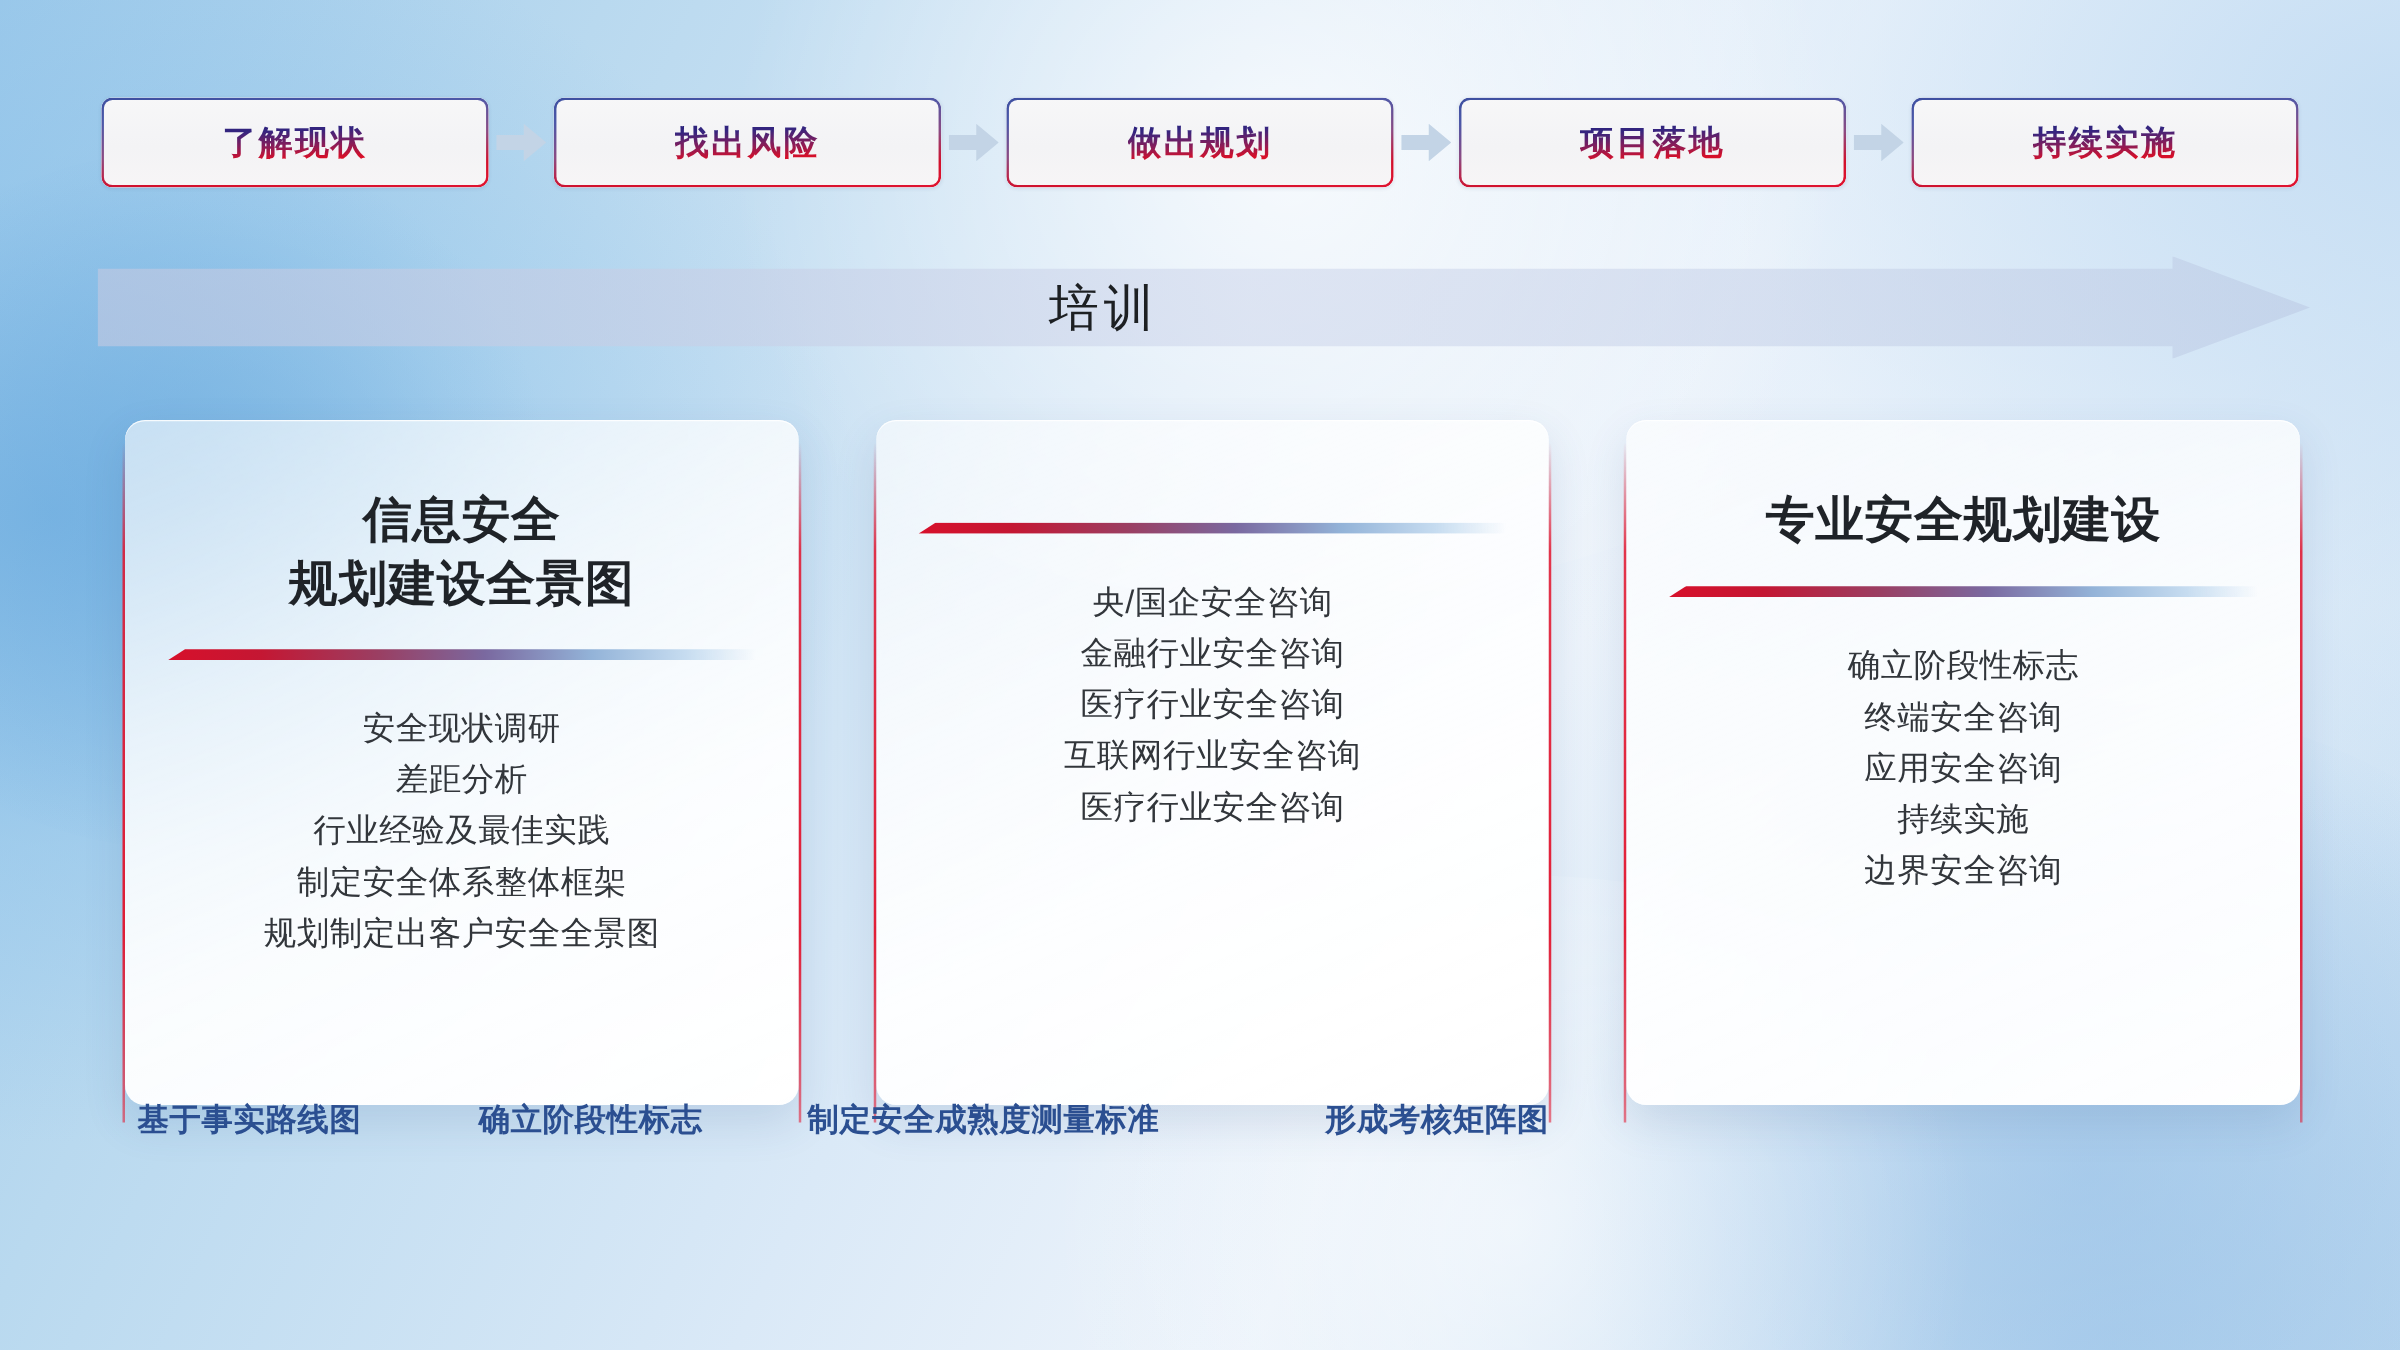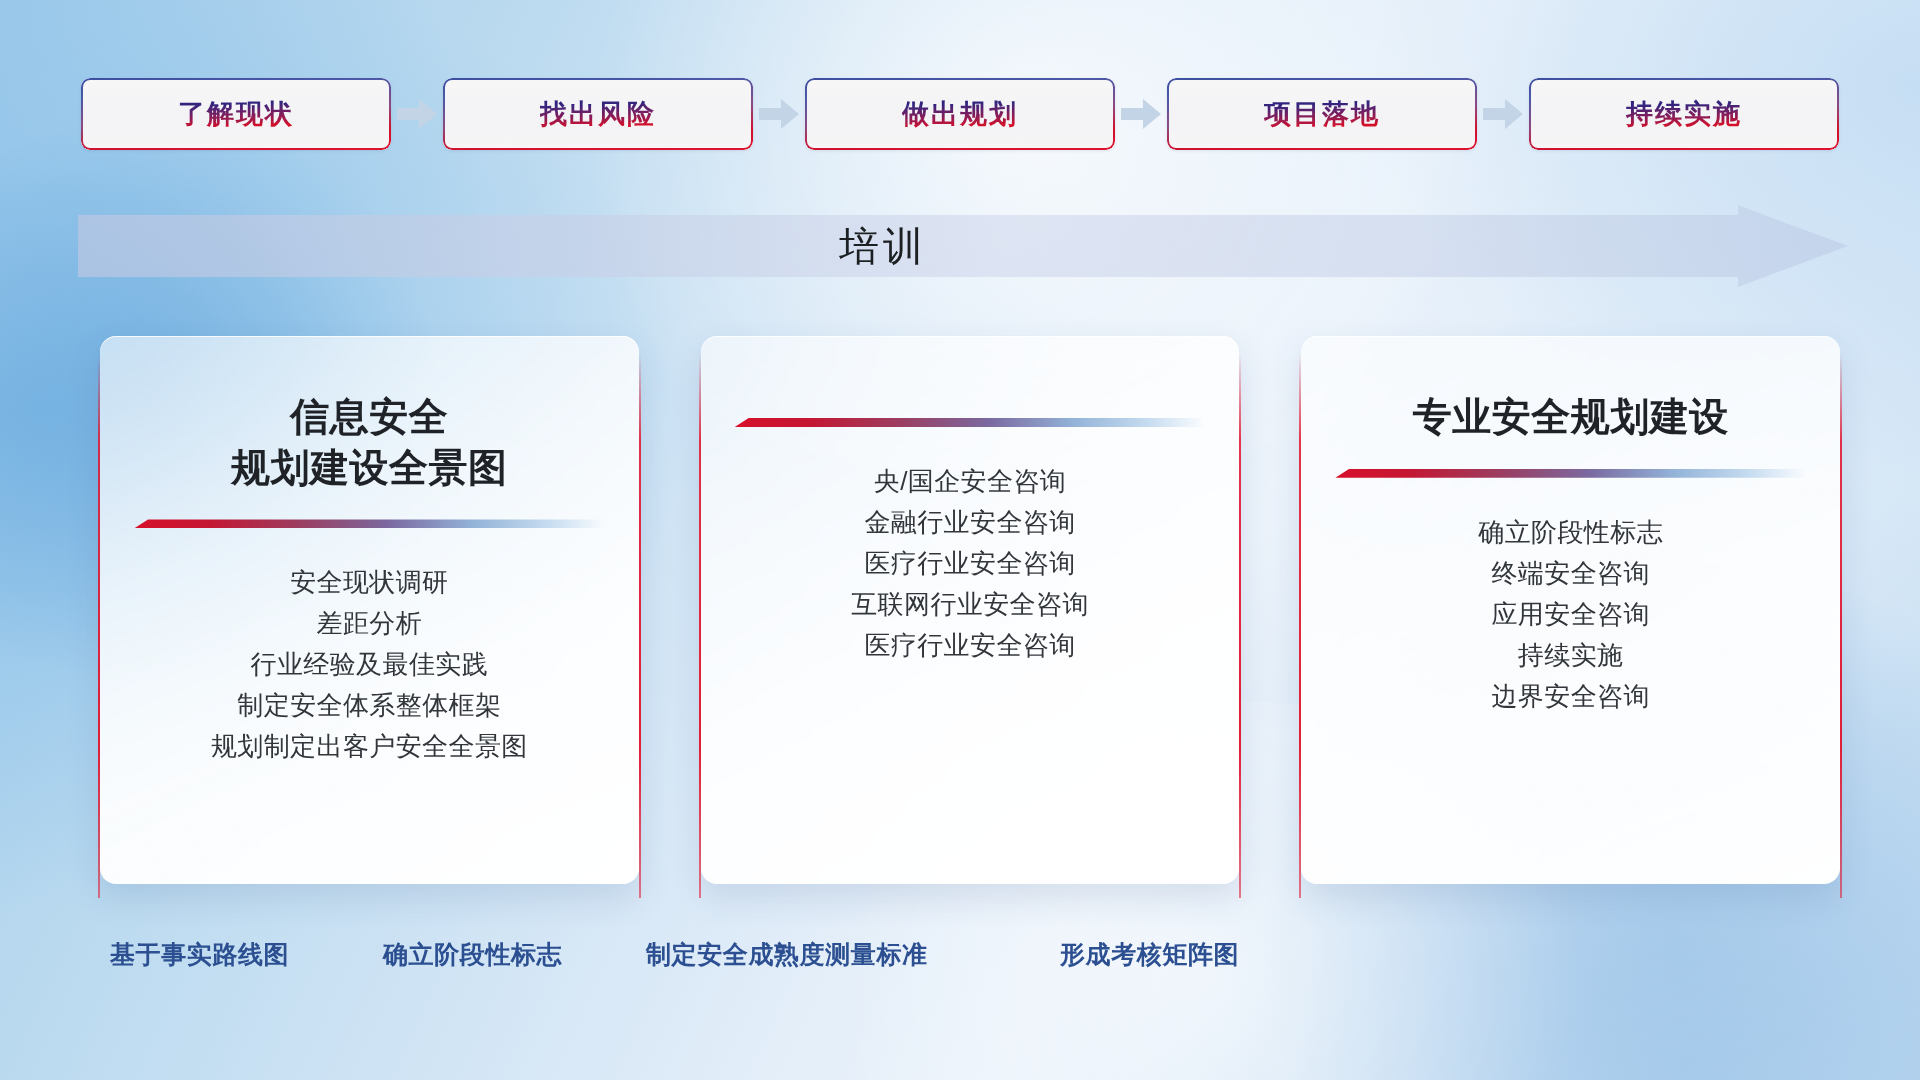--- a/index.html
+++ b/index.html
@@ -149,21 +149,21 @@
     display:flex; flex-direction:column; align-items:center; gap:0;
     list-style:none;
   }
   .card-list li {
     font-size:26px; line-height:41px; color:#32363b;
     text-align:left; letter-spacing:.4px;
   }
 
   
   #captions {
-    position:absolute; left:100px; top:938px; width:1740px; height:50px;
+    position:absolute; left:100px; top:879px; width:1740px; height:50px;
   }
   .caption {
     position:absolute; top:0;
     font-size:25px; font-weight:700; letter-spacing:.6px;
     color:#2b4f91; white-space:nowrap;
   }
 </style>
 </head>
 <body>
 

